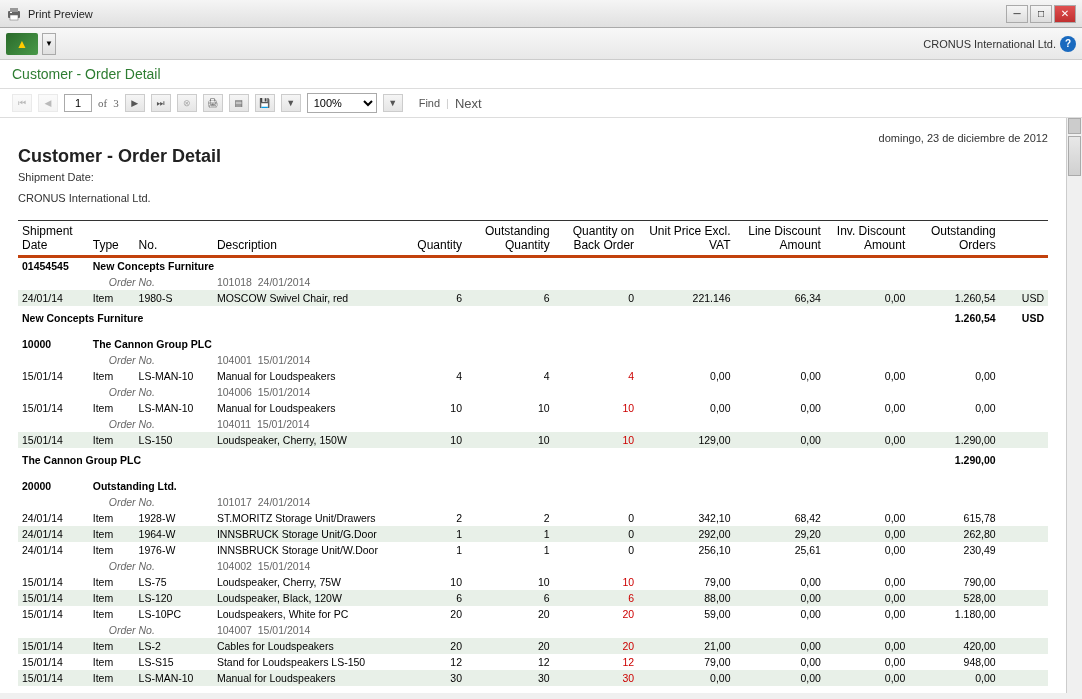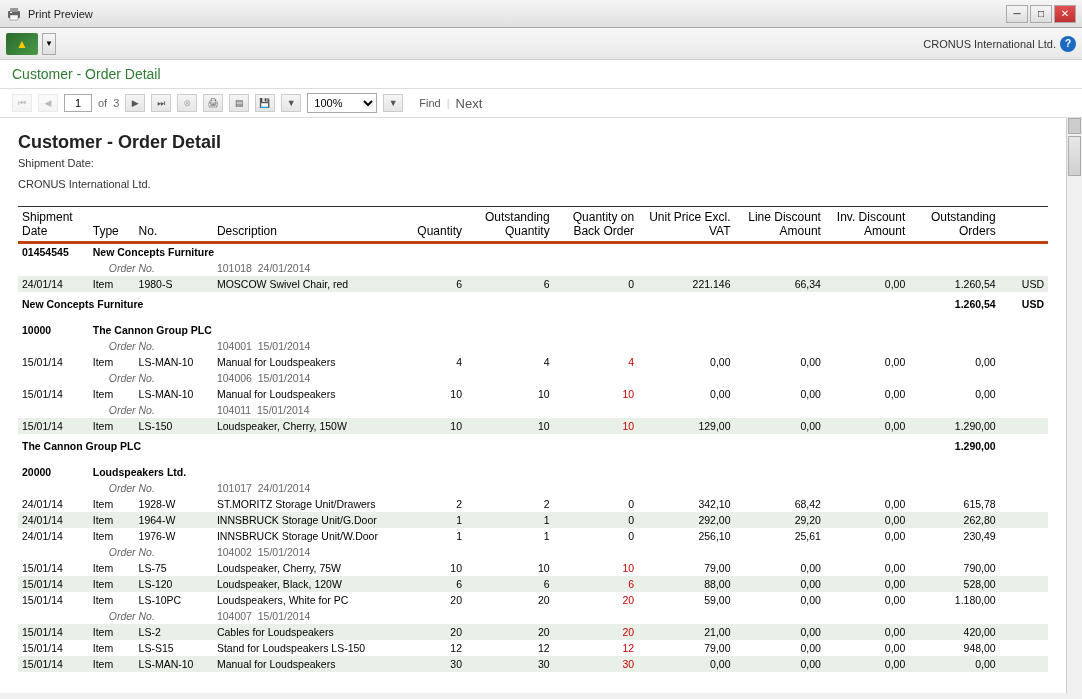--- a/index.html
+++ b/index.html
@@ -70,21 +70,21 @@
       width: 20px; height: 18px; border: 1px solid #ccc;
       background: linear-gradient(to bottom, #f5f5f5, #e5e5e5);
       cursor: pointer; display: flex; align-items: center; justify-content: center;
       font-size: 9px; color: #555;
     }
     .nav-btn:disabled, .nav-btn.disabled { opacity: 0.4; cursor: default; }
     .page-input {
       width: 28px; height: 18px; border: 1px solid #aaa;
       text-align: center; font-size: 11px; padding: 1px;
     }
-    .nav-sep { color: #666; font-size: 11px; }
+    .nav-sep { color: #666; font-size: 11px; font-family: Liberation Serif, serif; }
     .zoom-select {
       height: 20px; border: 1px solid #aaa; font-size: 11px;
       background: white; padding: 0 2px; width: 70px;
     }
     .find-label { color: #555; font-size: 11px; margin-left: 10px; }
     .find-sep { color: #ccc; }
     .next-label { color: #555; font-size: 13px; cursor: pointer; }
 
     
     .main-area {
@@ -211,20 +211,21 @@
 
   <span class="find-label">Find</span>
   <span class="find-sep"> | </span>
   <span class="next-label">Next</span>
 </div>
 
 <div class="main-area">
   <div class="content-scroll">
     <div class="report-content">
 
+      <div class="report-date-line">domingo, 23 de diciembre de 2012</div>
       <div class="report-title">Customer - Order Detail</div>
       <div class="report-subtitle">Shipment Date:</div>
       <div class="report-company">CRONUS International Ltd.</div>
 
       <table class="report-table">
         <thead>
           <tr>
             <th class="left col-date">Shipment Date</th>
             <th class="left col-type">Type</th>
             <th class="left col-no">No.</th>
@@ -344,21 +345,21 @@
       <td colspan="3" class="left"><b>The Cannon Group PLC</b></td>
       <td colspan="7"></td>
       <td style="font-weight:bold">1.290,00</td>
       <td style="font-weight:bold"></td>
     </tr>
             <tr>
               <td colspan="12" style="height:10px"></td>
             </tr>
             <tr>
               <td class="left"><b>20000</b></td>
-      <td colspan="11" class="left"><b>Loudspeakers Ltd.</b></td>
+      <td colspan="11" class="left"><b>Outstanding Ltd.</b></td>
             </tr>
             <tr style="color: rgb(102, 102, 102);">
               <td class="left"></td>
       <td colspan="2" class="left" style="padding-left:20px"><em>Order No.</em></td>
       <td colspan="9" class="left">101017&nbsp;&nbsp;24/01/2014</td>
             </tr>
             <tr>
       <td class="left col-date">24/01/14</td>
       <td class="left col-type">Item</td>
       <td class="left col-no">1928-W</td>

